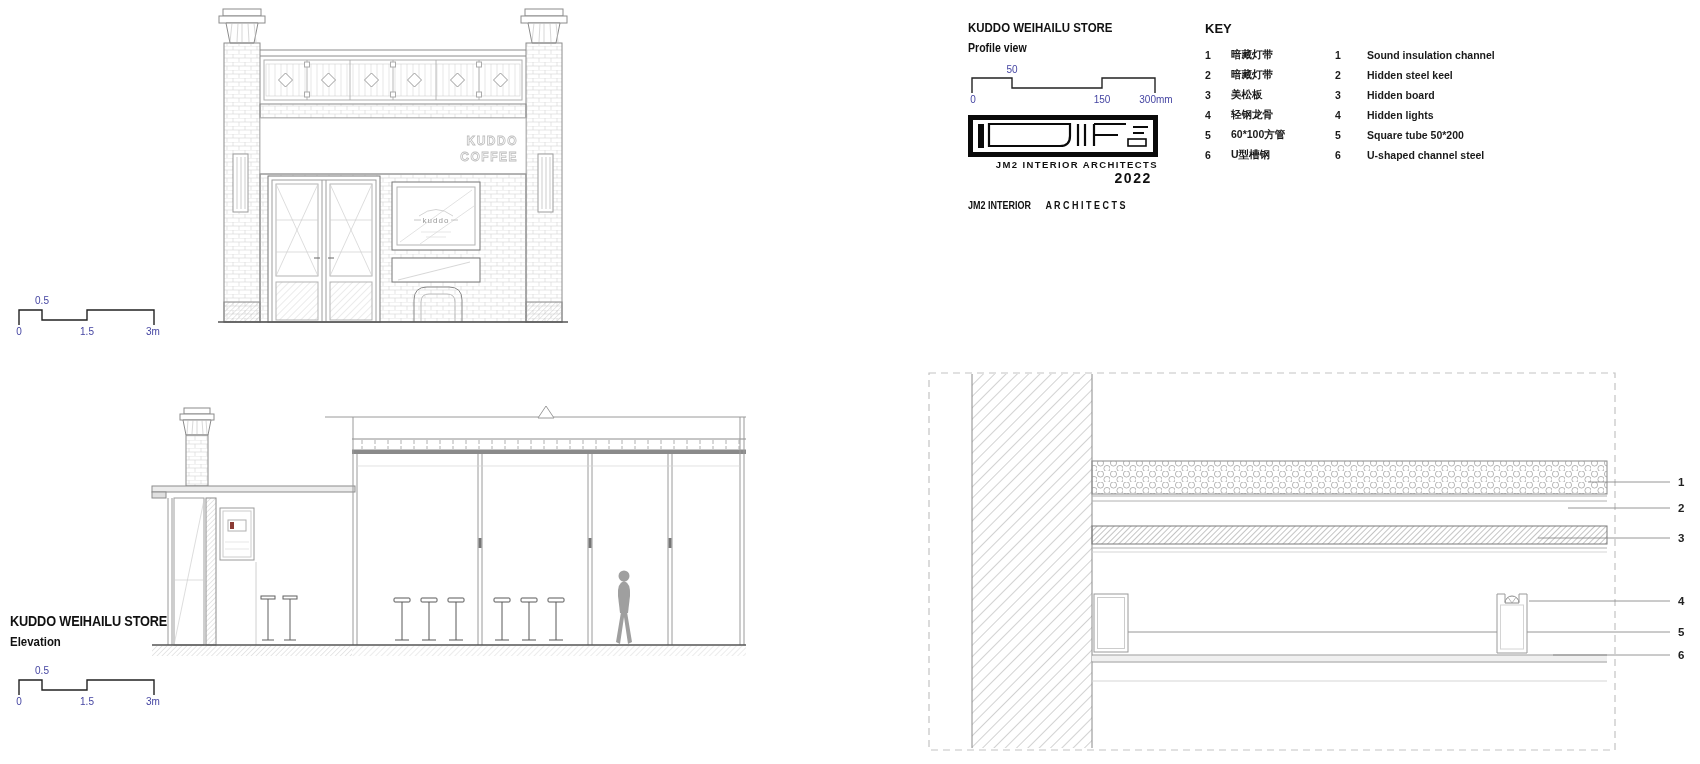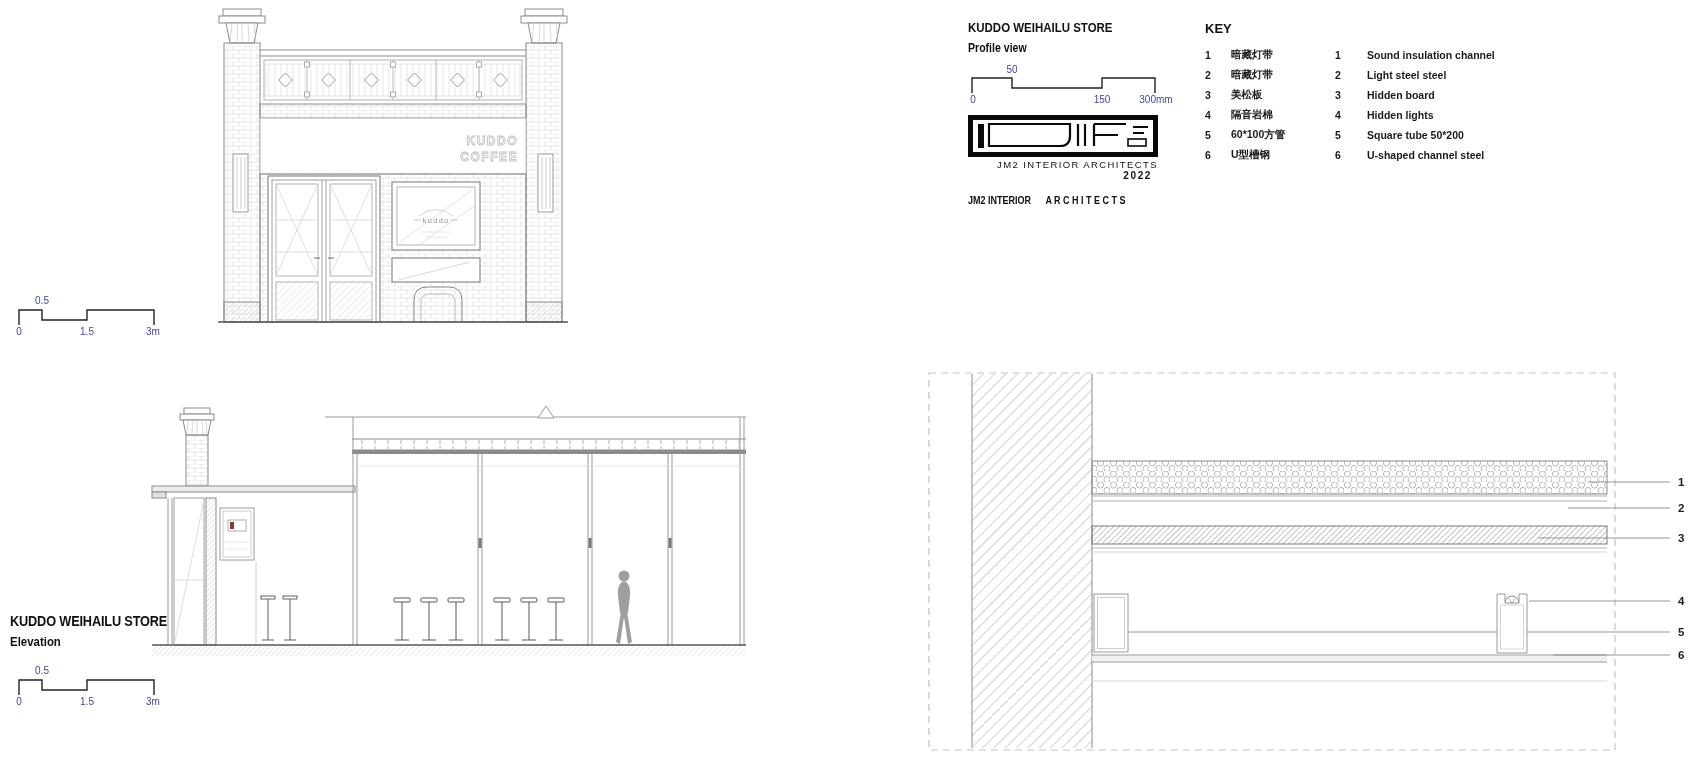--- a/index.html
+++ b/index.html
@@ -9,22 +9,22 @@
   
   .big-title{font-size:15px;font-weight:bold;letter-spacing:-0.2px;transform:scaleX(.85);transform-origin:left;white-space:nowrap;}
   .sub-title{font-size:13px;font-weight:bold;transform:scaleX(.88);transform-origin:left;margin-top:5px;}
   .pv-title{font-size:13.5px;font-weight:bold;transform:scaleX(.85);transform-origin:left;white-space:nowrap;}
   .pv-sub{font-size:12px;font-weight:bold;transform:scaleX(.88);transform-origin:left;margin-top:6px;}
   
   .key-head{font-size:13px;font-weight:bold;margin-bottom:9px;}
   .key-row{display:grid;grid-template-columns:26px 104px 32px auto;height:20px;align-items:center;
            font-size:10.5px;font-weight:bold;color:#1a1a1a;}
   
-  .logo-caption{width:190px;text-align:right;font-size:9.5px;font-weight:normal;letter-spacing:1.4px;margin-top:2px;white-space:nowrap;}
-  .logo-year{width:184px;text-align:right;font-size:10px;font-weight:bold;letter-spacing:1.6px;}
+  .logo-caption{width:190px;text-align:right;font-size:9.5px;font-weight:bold;letter-spacing:1.4px;margin-top:2px;white-space:nowrap;}
+  .logo-year{width:184px;text-align:right;font-size:14px;font-weight:bold;letter-spacing:1.6px;}
   .firm-line{display:flex;gap:16px;font-size:10px;font-weight:bold;transform:scaleX(.9);transform-origin:left;white-space:nowrap;margin-top:14px;}
   svg text{font-family:"Liberation Sans","DejaVu Sans",sans-serif;}
   .blue{fill:#4545a2;}
 </style>
 </head>
 <body>
 
 <div id="sheet">
 
   <svg class="abs" style="left:218px;top:6px;" width="350" height="324" viewBox="0 0 350 324">
@@ -291,31 +291,31 @@
     <div class="key-row">
       <span>1</span>
         <span>暗藏灯带</span>
       <span>1</span>
         <span>Sound insulation channel</span>
     </div>
     <div class="key-row">
       <span>2</span>
         <span>暗藏灯带</span>
       <span>2</span>
-        <span>Light steel steel</span>
+        <span>Hidden steel keel</span>
     </div>
     <div class="key-row">
       <span>3</span>
         <span>美松板</span>
       <span>3</span>
         <span>Hidden board</span>
     </div>
     <div class="key-row">
       <span>4</span>
-        <span>隔音岩棉</span>
+        <span>轻钢龙骨</span>
       <span>4</span>
         <span>Hidden lights</span>
     </div>
     <div class="key-row">
       <span>5</span>
         <span>60*100方管</span>
       <span>5</span>
         <span>Square tube 50*200</span>
     </div>
     <div class="key-row">

